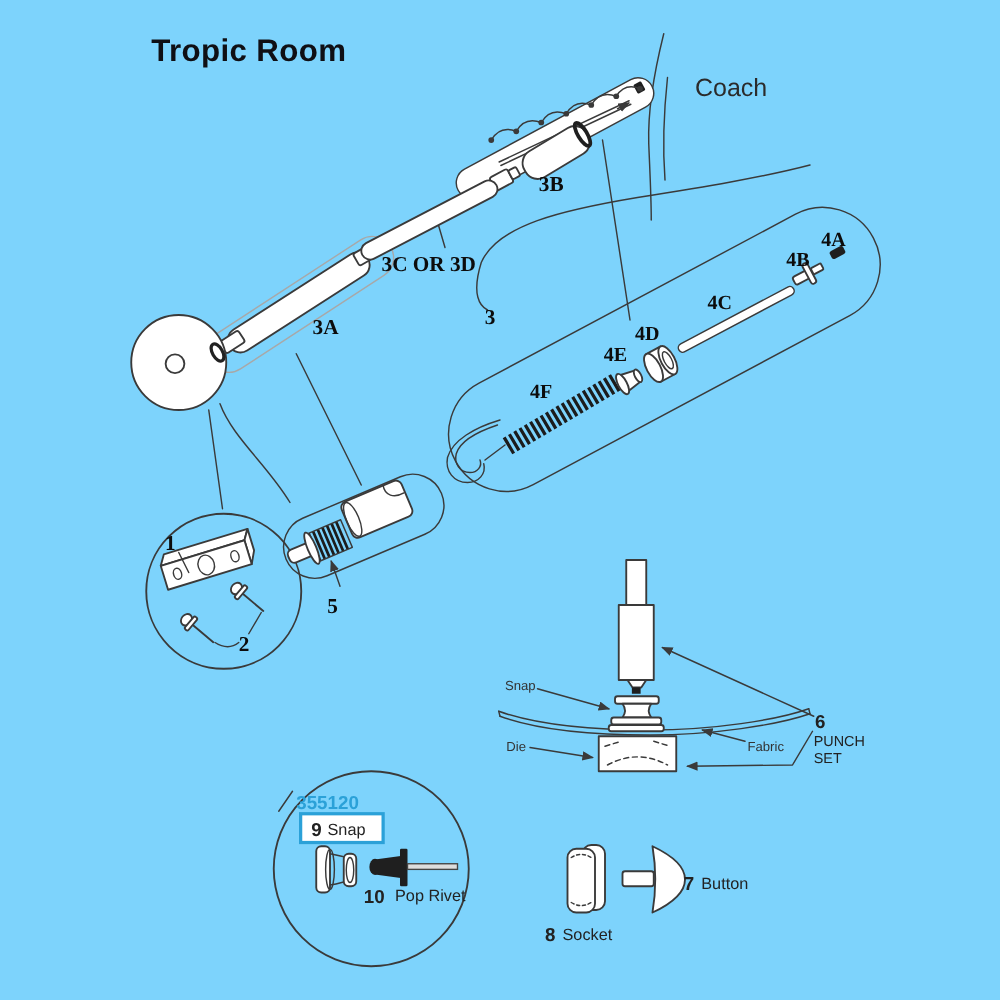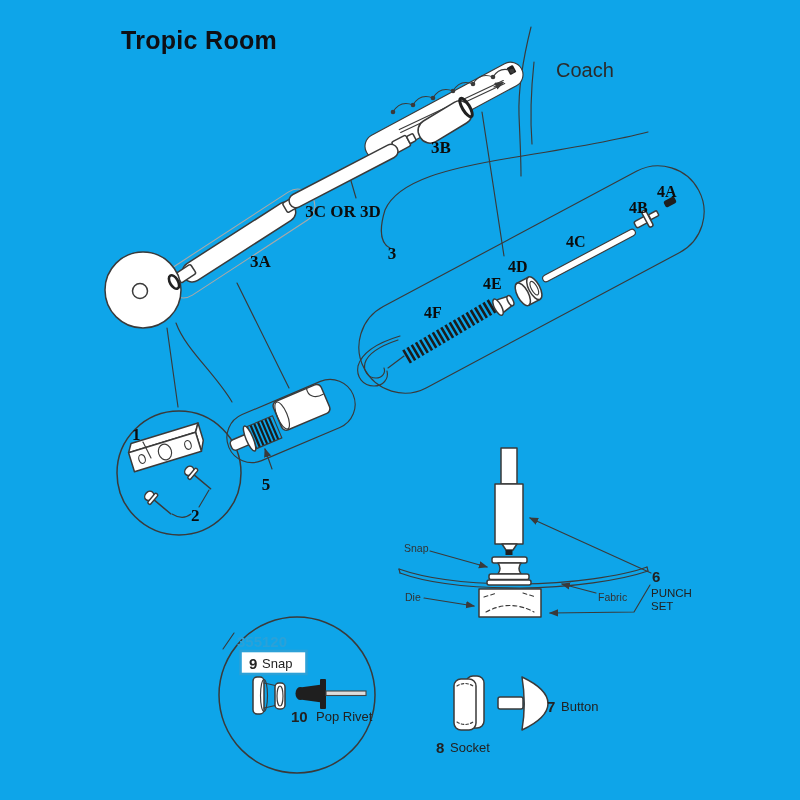--- a/index.html
+++ b/index.html
@@ -1,16 +1,16 @@
 <!DOCTYPE html>
 <html><head>
 <meta charset="utf-8">
 <style>
   html,body{margin:0;padding:0;background:#fff;}
-  #page{position:relative;width:800px;height:800px;background:#0ea5e9;overflow:hidden;
+  #page{position:relative;width:800px;height:800px;background:#7dd3fc;overflow:hidden;
         font-family:"Liberation Sans",sans-serif;}
   svg{display:block}
   .s  {stroke:#3a3a3a;stroke-width:1.5;fill:none;stroke-linecap:round;stroke-linejoin:round}
   .sw {stroke:#3a3a3a;stroke-width:1.5;fill:#fff;stroke-linejoin:round}
   .thin{stroke-width:1.15}
   .ghost{stroke:#a8a8a8;stroke-width:1.1;fill:none}
   .dark{fill:#1f1f1f;stroke:none}
   .hatch{stroke:#1c1c1c;fill:none}
   text{fill:#111;}
   .title{font-family:"Liberation Sans",sans-serif;font-weight:700;font-size:25px;fill:#0f0f14;letter-spacing:.3px}

